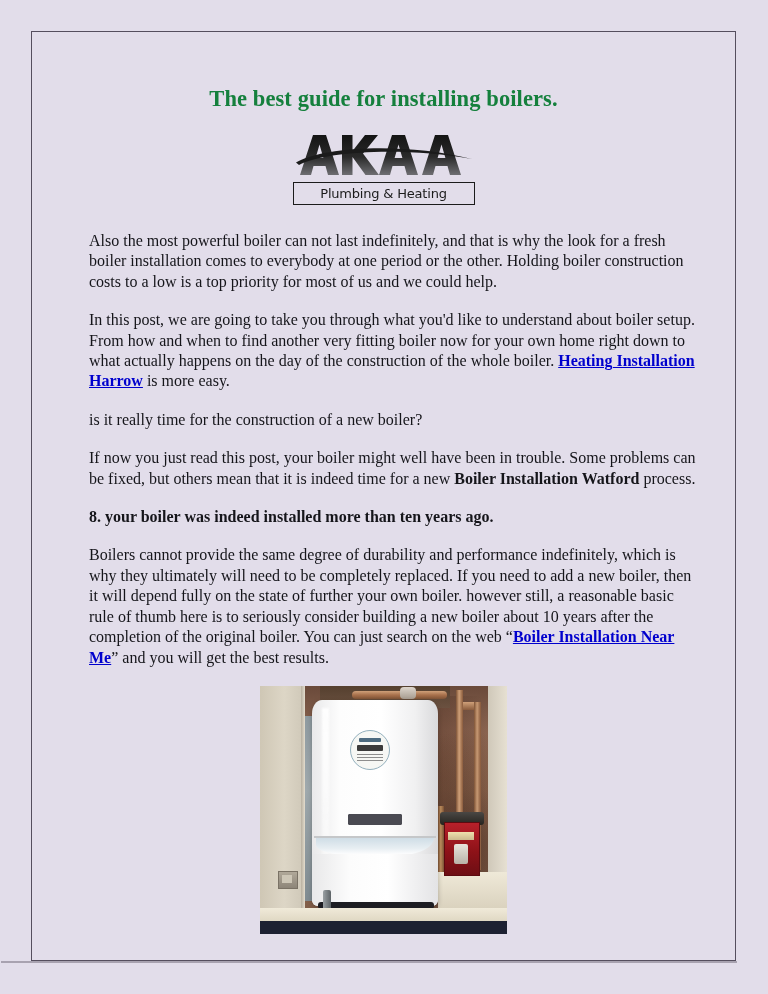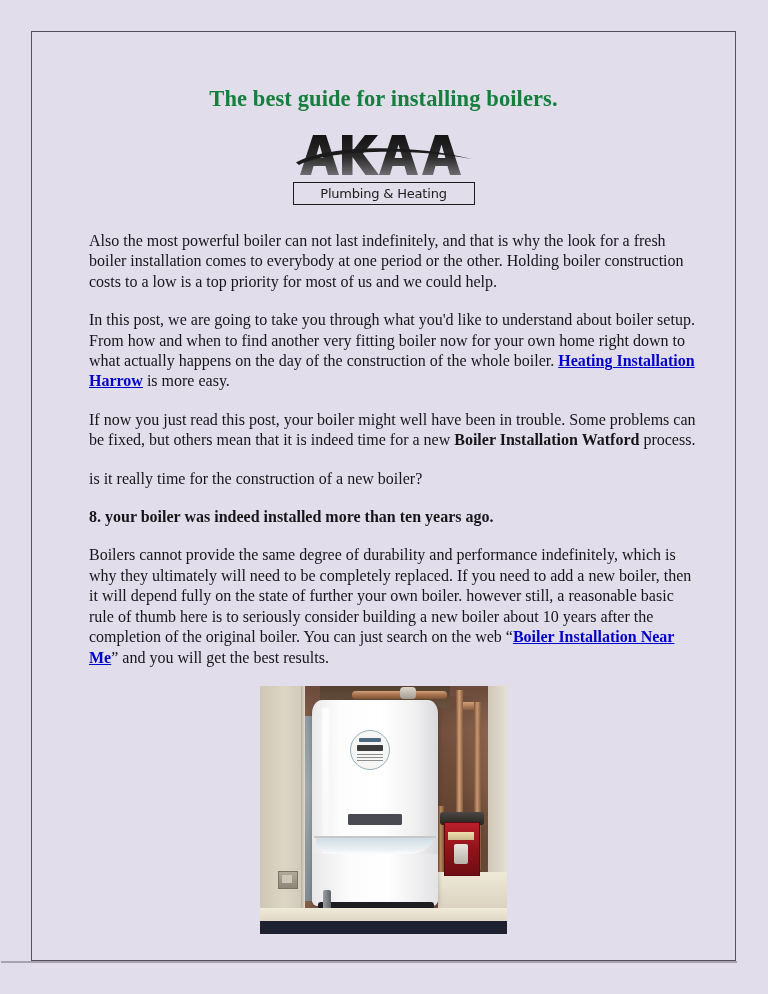--- a/index.html
+++ b/index.html
@@ -309,23 +309,23 @@
       <span>Plumbing &amp; Heating</span>
     </div>
   </div>
 
   <div class="body-copy">
 
     <p class="first">Also the most powerful boiler can not last indefinitely, and that is why the look for a fresh boiler installation comes to everybody at one period or the other. Holding boiler construction costs to a low is a top priority for most of us and we could help.</p>
 
     <p><span>In this post, we are going to take you through what you'd like to understand about boiler setup. From how and when to find another very fitting boiler now for your own home right down to what actually happens on the day of the construction of the whole boiler. </span><span class="doclink">Heating Installation Harrow</span><span> is more easy.</span></p>
 
+    <p>is it really time for the construction of a new boiler?</p>
+
     <p><span>If now you just read this post, your boiler might well have been in trouble. Some problems can be fixed, but others mean that it is indeed time for a new </span><strong>Boiler Installation Watford</strong><span> process.</span></p>
-
-    <p>is it really time for the construction of a new boiler?</p>
 
     <p class="lead-bold">8. your boiler was indeed installed more than ten years ago.</p>
 
     <p><span>Boilers cannot provide the same degree of durability and performance indefinitely, which is why they ultimately will need to be completely replaced. If you need to add a new boiler, then it will depend fully on the state of further your own boiler. however still, a reasonable basic rule of thumb here is to seriously consider building a new boiler about 10 years after the completion of the original boiler. You can just search on the web “</span><span class="doclink">Boiler Installation Near Me</span><span>” and you will get the best results.</span></p>
 
   </div>
 
   <div class="photo-wrap">
     <div class="ph ph-wall"></div>
     <div class="ph ph-wall-stains"></div>

